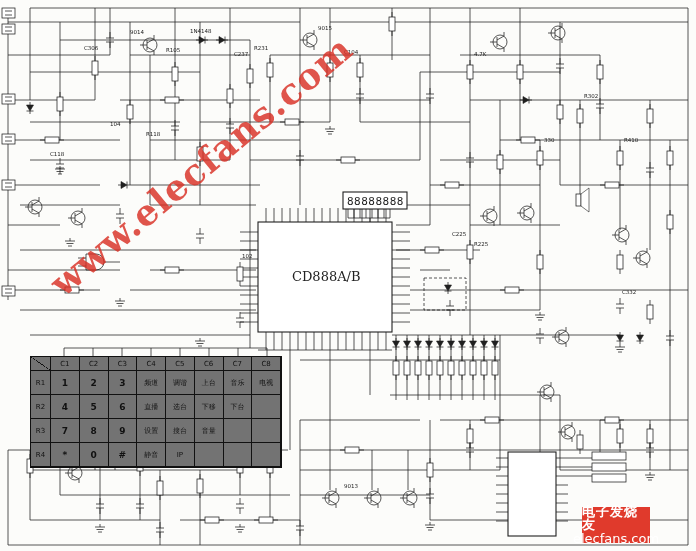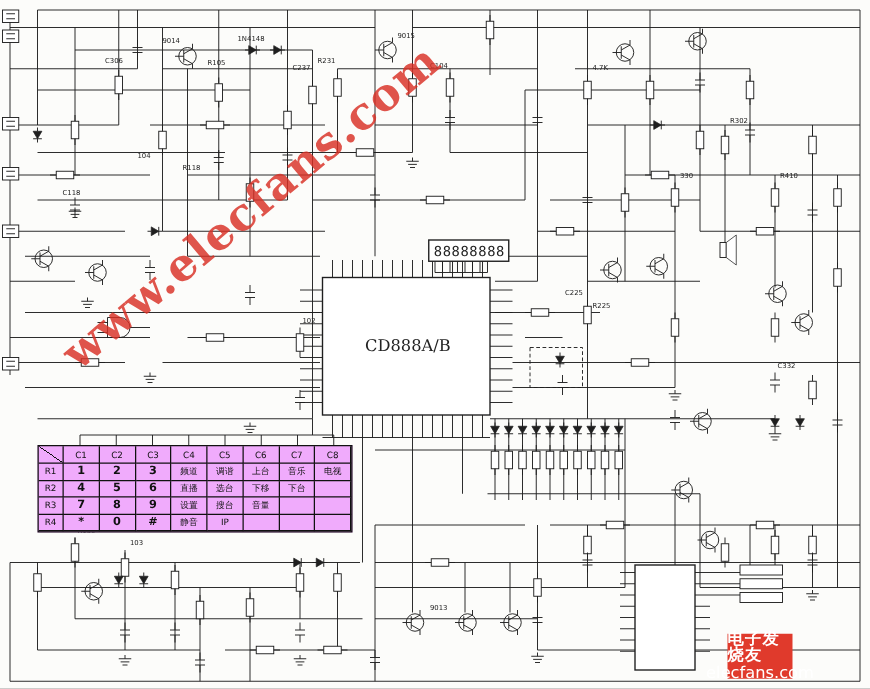--- a/index.html
+++ b/index.html
@@ -10,33 +10,33 @@
   .sch path,.sch line,.sch rect,.sch circle{stroke:#1f1f1f;stroke-width:.75;fill:none}
   .sch polygon{stroke:#1f1f1f;stroke-width:.6;fill:#1f1f1f}
   .sch rect.comp{fill:#fff}
   .sch rect.box{fill:#fff;stroke-width:1.1}
   .sch rect.dash{fill:none;stroke-dasharray:3 2}
   .sch text{stroke:none;fill:#222}
   .ref{font-size:5.5px;fill:#444}
   .icname{font-size:13px;font-family:"DejaVu Serif",serif;fill:#111}
   .disp{font-size:11px;font-family:"DejaVu Sans Mono",monospace;fill:#111;letter-spacing:.5px}
   
-  .kp{position:absolute;left:30px;top:356px;width:252px;height:70px;background:#f0abfc;
+  .kp{position:absolute;left:30px;top:356px;width:252px;height:112px;background:#737373;
       border:1.3px solid #111;box-sizing:border-box;display:grid;
       grid-template-columns:20px repeat(8,1fr);grid-template-rows:14px repeat(4,1fr)}
   .kc{border-right:1px solid #111;border-bottom:1px solid #111;display:flex;align-items:center;
       justify-content:center;font-size:7px;color:#111;overflow:hidden;white-space:nowrap}
   .kc.num{font-size:9px;font-weight:700}
   .kc.corner{background:linear-gradient(to top right,transparent 48.5%,#111 48.5%,#111 51.5%,transparent 51.5%)}
   
   .watermark{position:absolute;left:55px;top:267px;font-family:"DejaVu Serif",serif;
       font-size:36px;font-weight:bold;color:var(--watermark,#d93025);opacity:.82;
       transform:rotate(-40deg);transform-origin:left center;letter-spacing:1px;
       white-space:nowrap;pointer-events:none;z-index:5}
-  .logo{position:absolute;left:582px;top:507px;width:52px;height:36px;background:var(--logo_bg,#e03a2c);
+  .logo{position:absolute;left:582px;top:507px;width:68px;height:36px;background:var(--logo_bg,#e03a2c);
       color:#fff;display:flex;flex-direction:column;align-items:center;justify-content:center;
       gap:1px;z-index:6}
   .logo .t{font-size:13px;font-weight:bold;letter-spacing:1px;line-height:1}
   .logo .s{font-size:13px;line-height:1}
 </style>
 </head>
 <body>
 
 <div class="stage">
 

